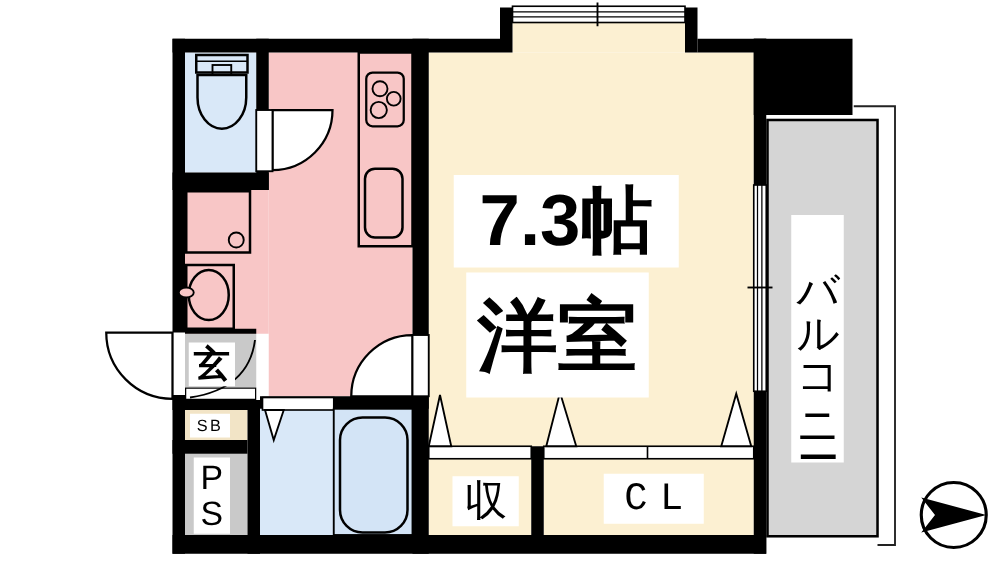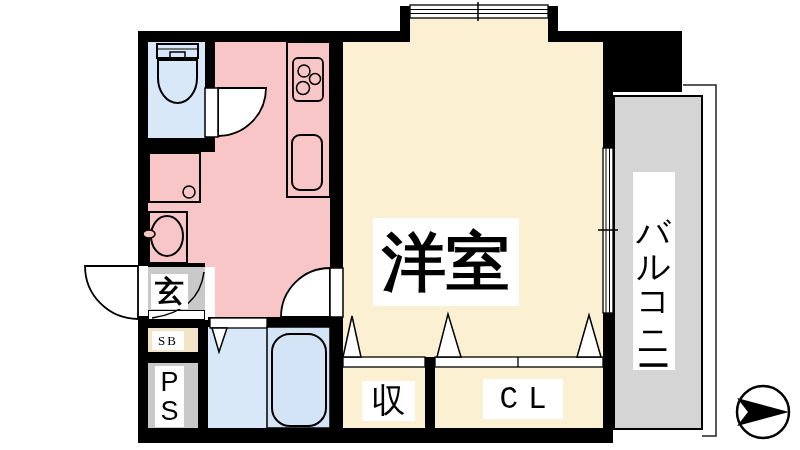--- a/index.html
+++ b/index.html
@@ -118,34 +118,37 @@
     <rect x="272" y="334" width="54" height="92" rx="18" fill="#d3e4f6" stroke="#000" stroke-width="2"></rect>
 
     <polyline points="683,85 716,85 716,436 702,436" fill="none" stroke="#222" stroke-width="1.5"></polyline>
 
     <g>
       <circle cx="763" cy="412" r="26" fill="#fff" stroke="#000" stroke-width="2.5"></circle>
       <polygon points="737,398 789,412 737,426 748,412" fill="#000"></polygon>
     </g>
   </svg>
 
+  <div class="lbl" style="left:363px;top:140px;width:180px;height:74px;font-size:58px;font-weight:bold;">
+      <span>7.3帖</span>
+    </div>
 
-  <div class="lbl" style="left:373px;top:218px;width:146px;height:88px;font-size:64px;font-weight:bold;">
+  <div class="lbl" style="left:373px;top:218px;width:146px;height:100px;font-size:64px;font-weight:bold;">
       <span>洋室</span>
     </div>
 
   <div class="lbl" style="left:633px;top:172px;width:42px;height:198px;font-size:34px;writing-mode:vertical-rl;">
       <span>バルコニー</span>
     </div>
 
   <div class="lbl" style="left:151px;top:274px;width:37px;height:35px;font-size:29px;font-weight:bold;">
       <span>玄</span>
     </div>
 
-  <div class="lbl" style="left:152px;top:331px;width:32px;height:19px;font-size:13px;letter-spacing:2px;font-family:Liberation Serif, serif;">
+  <div class="lbl" style="left:152px;top:331px;width:32px;height:19px;font-size:13px;letter-spacing:2px;">
       <span>SB</span>
     </div>
 
   <div class="lbl" style="left:155px;top:366px;width:29px;height:61px;font-size:27px;line-height:29px;flex-direction:column;">
     <span>P</span>
     <span>S</span>
   </div>
 
   <div class="lbl" style="left:362px;top:381px;width:53px;height:40px;font-size:34px;">
       <span>収</span>

